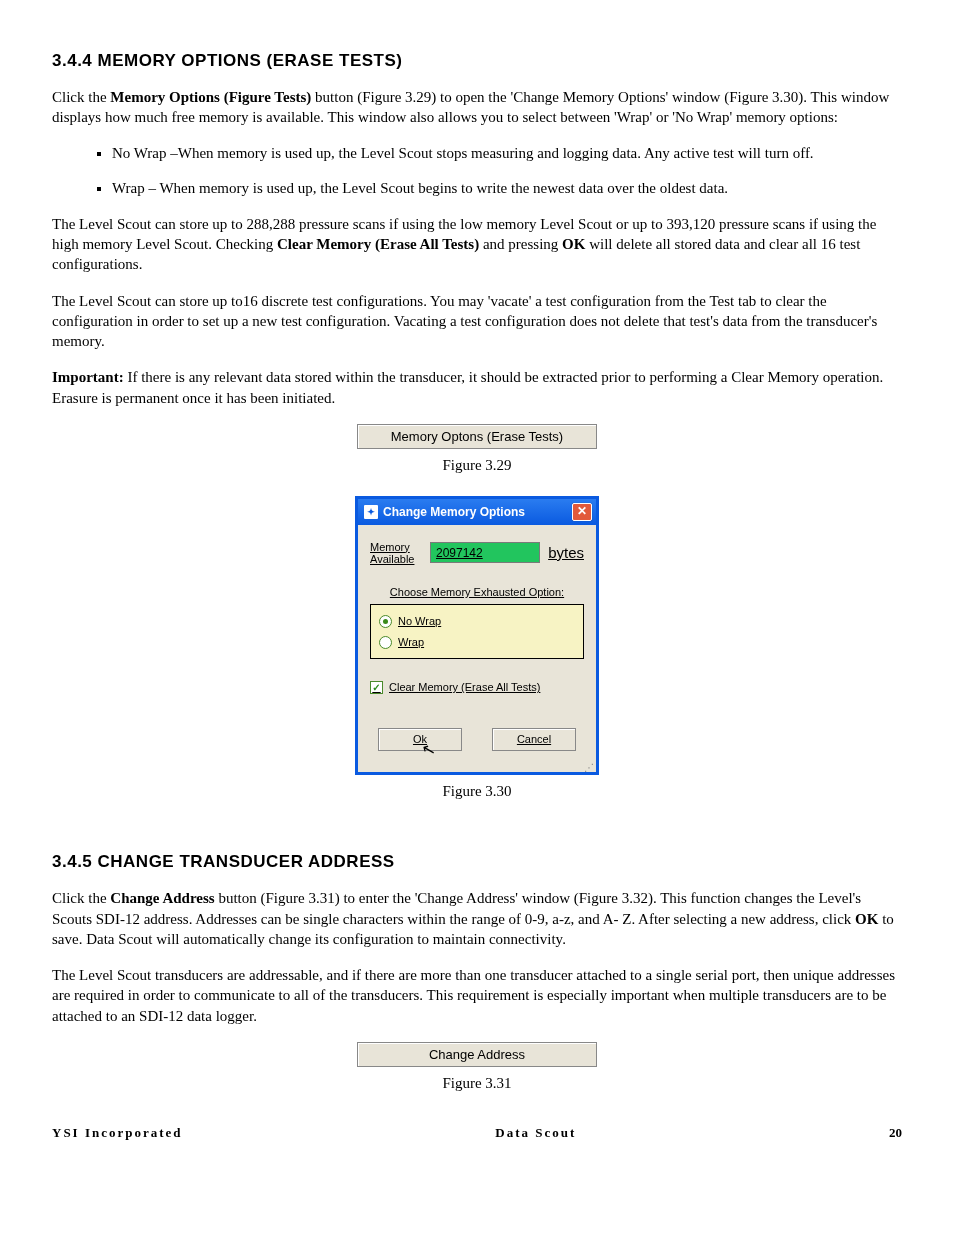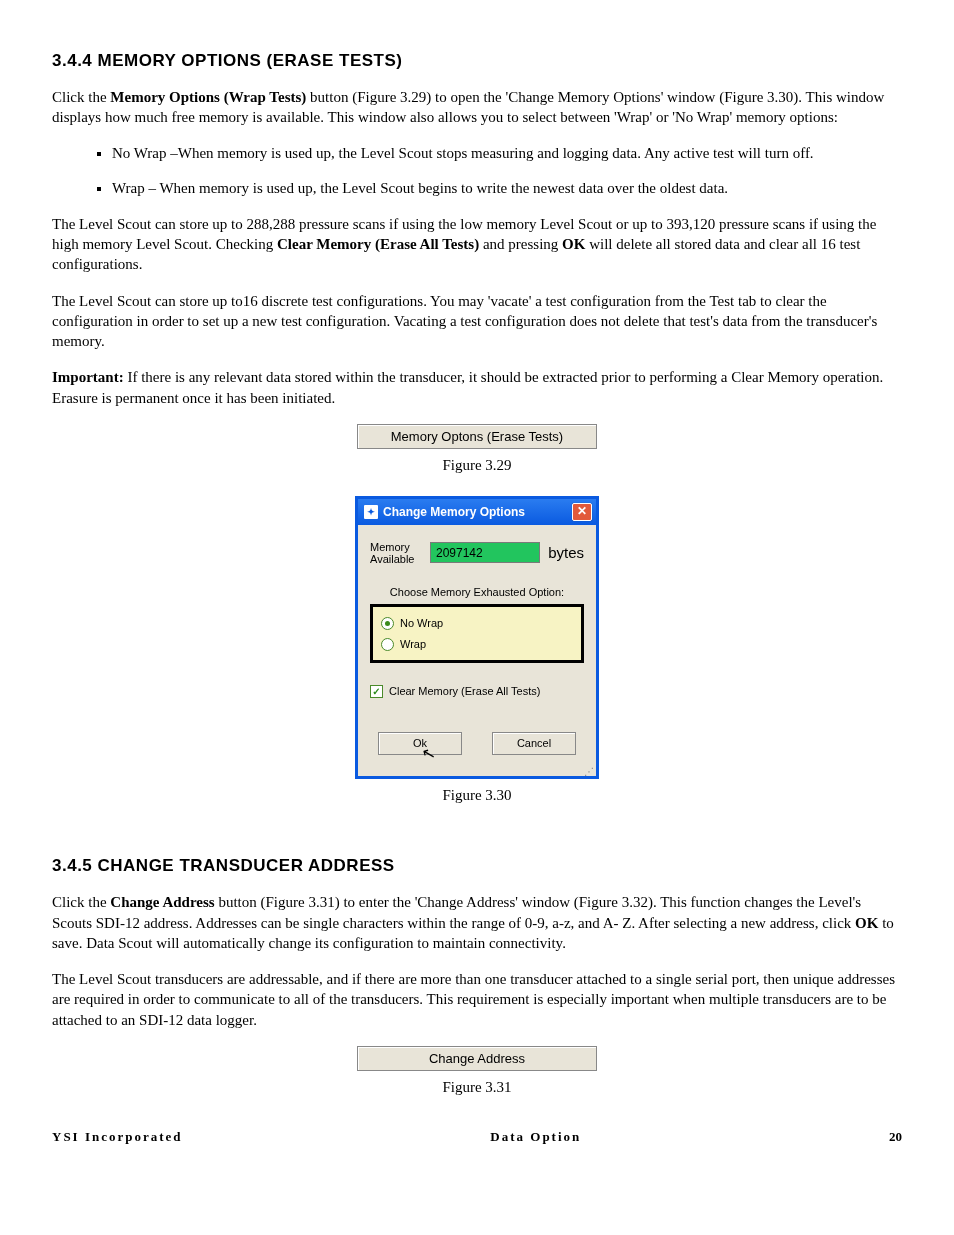--- a/index.html
+++ b/index.html
@@ -83,36 +83,36 @@
     background: #e25a3a;
     border: 1px solid #fff;
     border-radius: 2px;
     color: #fff;
     font-size: 12px;
     font-weight: bold;
     line-height: 14px;
     text-align: center;
     box-shadow: 0 0 1px rgba(0,0,0,0.4);
   }
-  .dlg-body { padding: 16px 12px 10px 12px; }
+  .dlg-body { padding: 16px 12px 10px 12px; text-decoration: underline; }
   .row { display: flex; align-items: center; gap: 8px; margin-bottom: 20px; }
   .mem-label { width: 52px; font-size: 11px; line-height: 1.1; }
   .mem-val {
     flex: 1;
     background: #22c55e;
     border: 1px solid #7a7a7a;
     padding: 2px 5px;
     font-size: 12px;
     height: 15px;
   }
   .bytes { font-size: 15px; text-align: center; }
   .exhausted-label { text-align: center; font-size: 11px; margin-bottom: 4px; }
   .option-box {
     background: #f7f3c4;
-    border: 3px solid #000000;
+    border: 1px solid #000000;
     padding: 6px 8px 6px 8px;
     margin-bottom: 18px;
   }
   .radio-row, .check-row {
     display: flex; align-items: center; gap: 6px; font-size: 11px;
     padding: 3px 0;
   }
   .radio {
     width: 11px; height: 11px; border: 1px solid #4a8a2a; border-radius: 50%;
     display: inline-flex; align-items: center; justify-content: center;
@@ -162,21 +162,21 @@
     font-size: 10px;
     line-height: 6px;
   }
 </style>
 </head>
 <body>
 
 <h2>3.4.4 MEMORY OPTIONS (ERASE TESTS)</h2>
 
 <p>
-  <span>Click the </span><span class="bold">Memory Options (Wrap Tests)</span><span> button (Figure 3.29) to open the 'Change Memory Options' window (Figure 3.30).  This window displays how much free memory is available.  This window also allows you to select between 'Wrap' or 'No Wrap' memory options:</span>
+  <span>Click the </span><span class="bold">Memory Options (Figure Tests)</span><span> button (Figure 3.29) to open the 'Change Memory Options' window (Figure 3.30).  This window displays how much free memory is available.  This window also allows you to select between 'Wrap' or 'No Wrap' memory options:</span>
 </p>
 
 <ul>
   <li>No Wrap –When memory is used up, the Level Scout stops measuring and logging data. Any active test will turn off.</li>
   <li>Wrap – When memory is used up, the Level Scout begins to write the newest data over the oldest data.</li>
 </ul>
 
 <p>
   <span>The Level Scout can store up to 288,288 pressure scans if using the low memory Level Scout or up to 393,120 pressure scans if using the high memory Level Scout.  Checking </span><span class="bold">Clear Memory (Erase All Tests)</span><span> and pressing </span><span class="bold">OK</span><span> will delete all stored data and clear all 16 test configurations.</span>
 </p>
@@ -245,15 +245,15 @@
 
 <p>The Level Scout transducers are addressable, and if there are more than one transducer attached to a single serial port, then unique addresses are required in order to communicate to all of the transducers. This requirement is especially important when multiple transducers are to be attached to an SDI-12 data logger.</p>
 
 <div class="center-block">
   <div class="win-button">Change Address</div>
   <div class="fig-caption">Figure 3.31</div>
 </div>
 
 <div class="footer">
   <span>YSI Incorporated</span>
-  <span class="mid">Data Option</span>
+  <span class="mid">Data Scout</span>
   <span class="pg">20</span>
 </div>
 
 </body></html>

